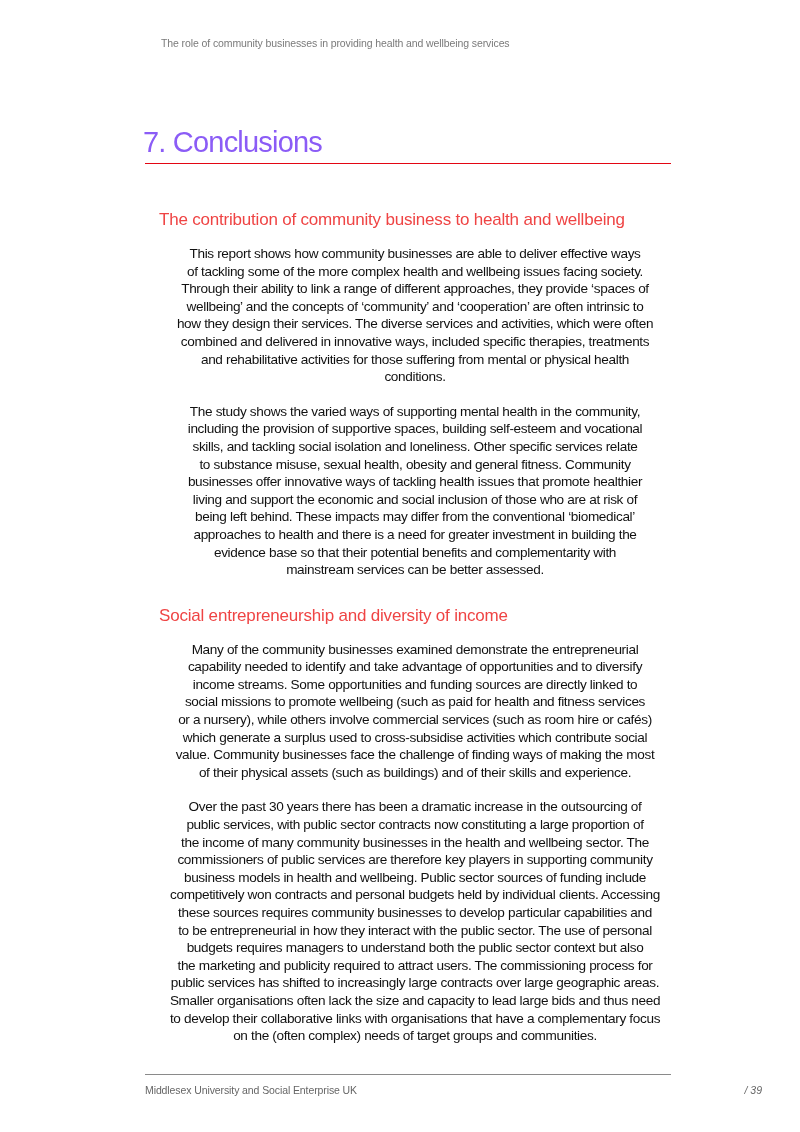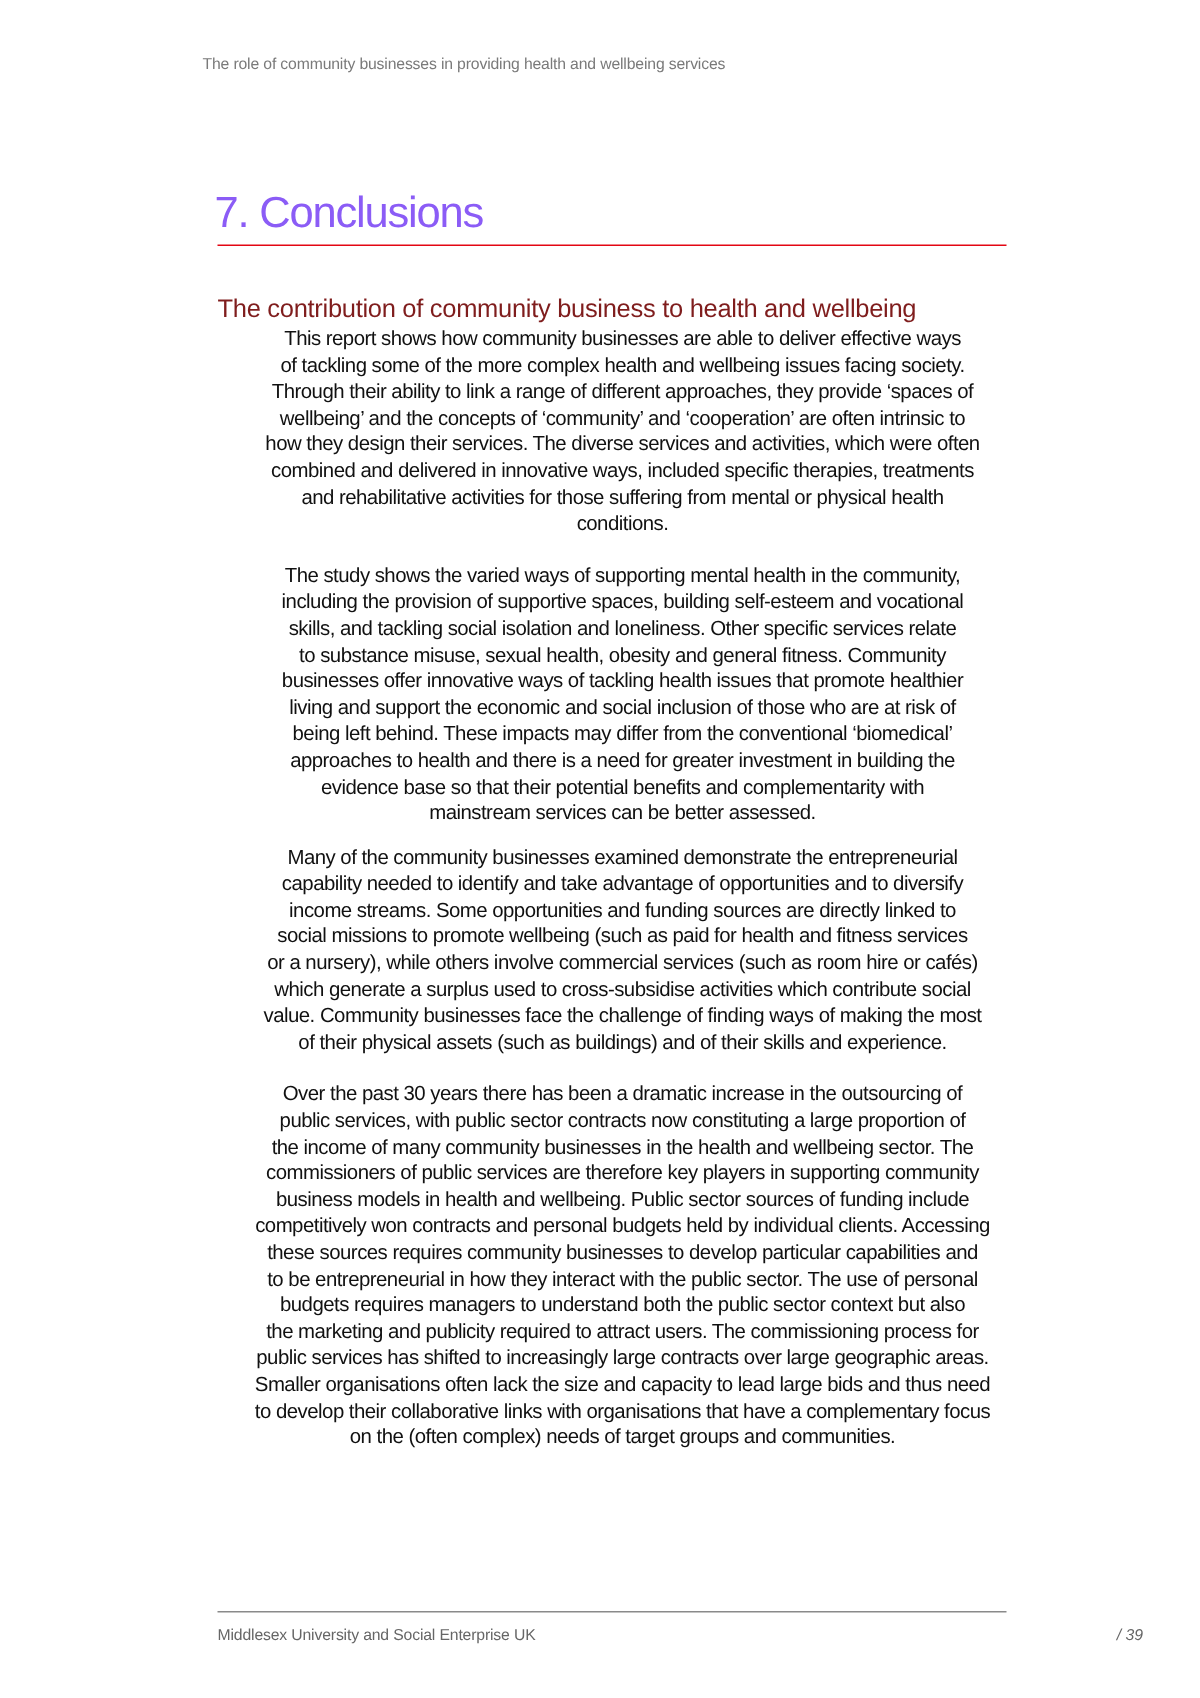--- a/index.html
+++ b/index.html
@@ -1,21 +1,21 @@
 <!DOCTYPE html>
 <html><head>
   <meta charset="utf-8">
   <style>
     html, body { margin: 0; padding: 0; background: #ffffff; }
     body { width: 800px; height: 1132px; position: relative; overflow: hidden; font-family: "Liberation Sans", sans-serif; color: #111111; }
-    .running-header { position: absolute; left: 135px; top: 37px; font-size: 10.5px; color: #7a7a7a; letter-spacing: -0.1px; text-align: center; }
+    .running-header { position: absolute; left: 161px; top: 37px; font-size: 10.5px; color: #7a7a7a; letter-spacing: -0.1px; text-align: center; }
     .chapter-title { position: absolute; left: 143px; top: 124px; font-size: 29px; color: #8b5cf6; letter-spacing: -0.8px; margin: 0; font-weight: normal; line-height: 36px; }
     .title-rule { position: absolute; left: 145px; top: 163px; width: 526px; height: 1px; background: #e30613; }
     .content { position: absolute; left: 145px; top: 195px; width: 540px; }
-    .section-heading { font-size: 17px; color: #7f1d1d; margin: 0; line-height: 22px; letter-spacing: -0.2px; font-weight: normal; }
+    .section-heading { font-size: 17px; color: #ef4444; margin: 14px; line-height: 22px; letter-spacing: -0.2px; font-weight: normal; }
     .para { font-size: 13.6px; line-height: 17.6px; margin: 0; letter-spacing: -0.35px; white-space: pre-line; color: #111; text-align: center; }
     .gap-para { height: 17px; }
     .gap-section { height: 12px; }
     .footer-rule { position: absolute; left: 145px; top: 1074px; width: 526px; height: 1px; background: #8a8a8a; }
     .footer-left { position: absolute; left: 145px; top: 1084px; font-size: 10.5px; color: #666; letter-spacing: -0.1px; text-align: center; }
     .footer-right { position: absolute; right: 38px; top: 1084px; font-size: 10.5px; color: #666; font-style: italic; }
   </style>
 </head>
 <body>
 
@@ -40,20 +40,21 @@
 skills, and tackling social isolation and loneliness. Other specific services relate
 to substance misuse, sexual health, obesity and general fitness. Community
 businesses offer innovative ways of tackling health issues that promote healthier
 living and support the economic and social inclusion of those who are at risk of
 being left behind. These impacts may differ from the conventional ‘biomedical’
 approaches to health and there is a need for greater investment in building the
 evidence base so that their potential benefits and complementarity with
 mainstream services can be better assessed.</p>
   <div class="gap-section"></div>
 
+  <h2 class="section-heading">Social entrepreneurship and diversity of income</h2>
   <p class="para">Many of the community businesses examined demonstrate the entrepreneurial
 capability needed to identify and take advantage of opportunities and to diversify
 income streams. Some opportunities and funding sources are directly linked to
 social missions to promote wellbeing (such as paid for health and fitness services
 or a nursery), while others involve commercial services (such as room hire or cafés)
 which generate a surplus used to cross-subsidise activities which contribute social
 value. Community businesses face the challenge of finding ways of making the most
 of their physical assets (such as buildings) and of their skills and experience.</p>
   <div class="gap-para"></div>
   <p class="para">Over the past 30 years there has been a dramatic increase in the outsourcing of

